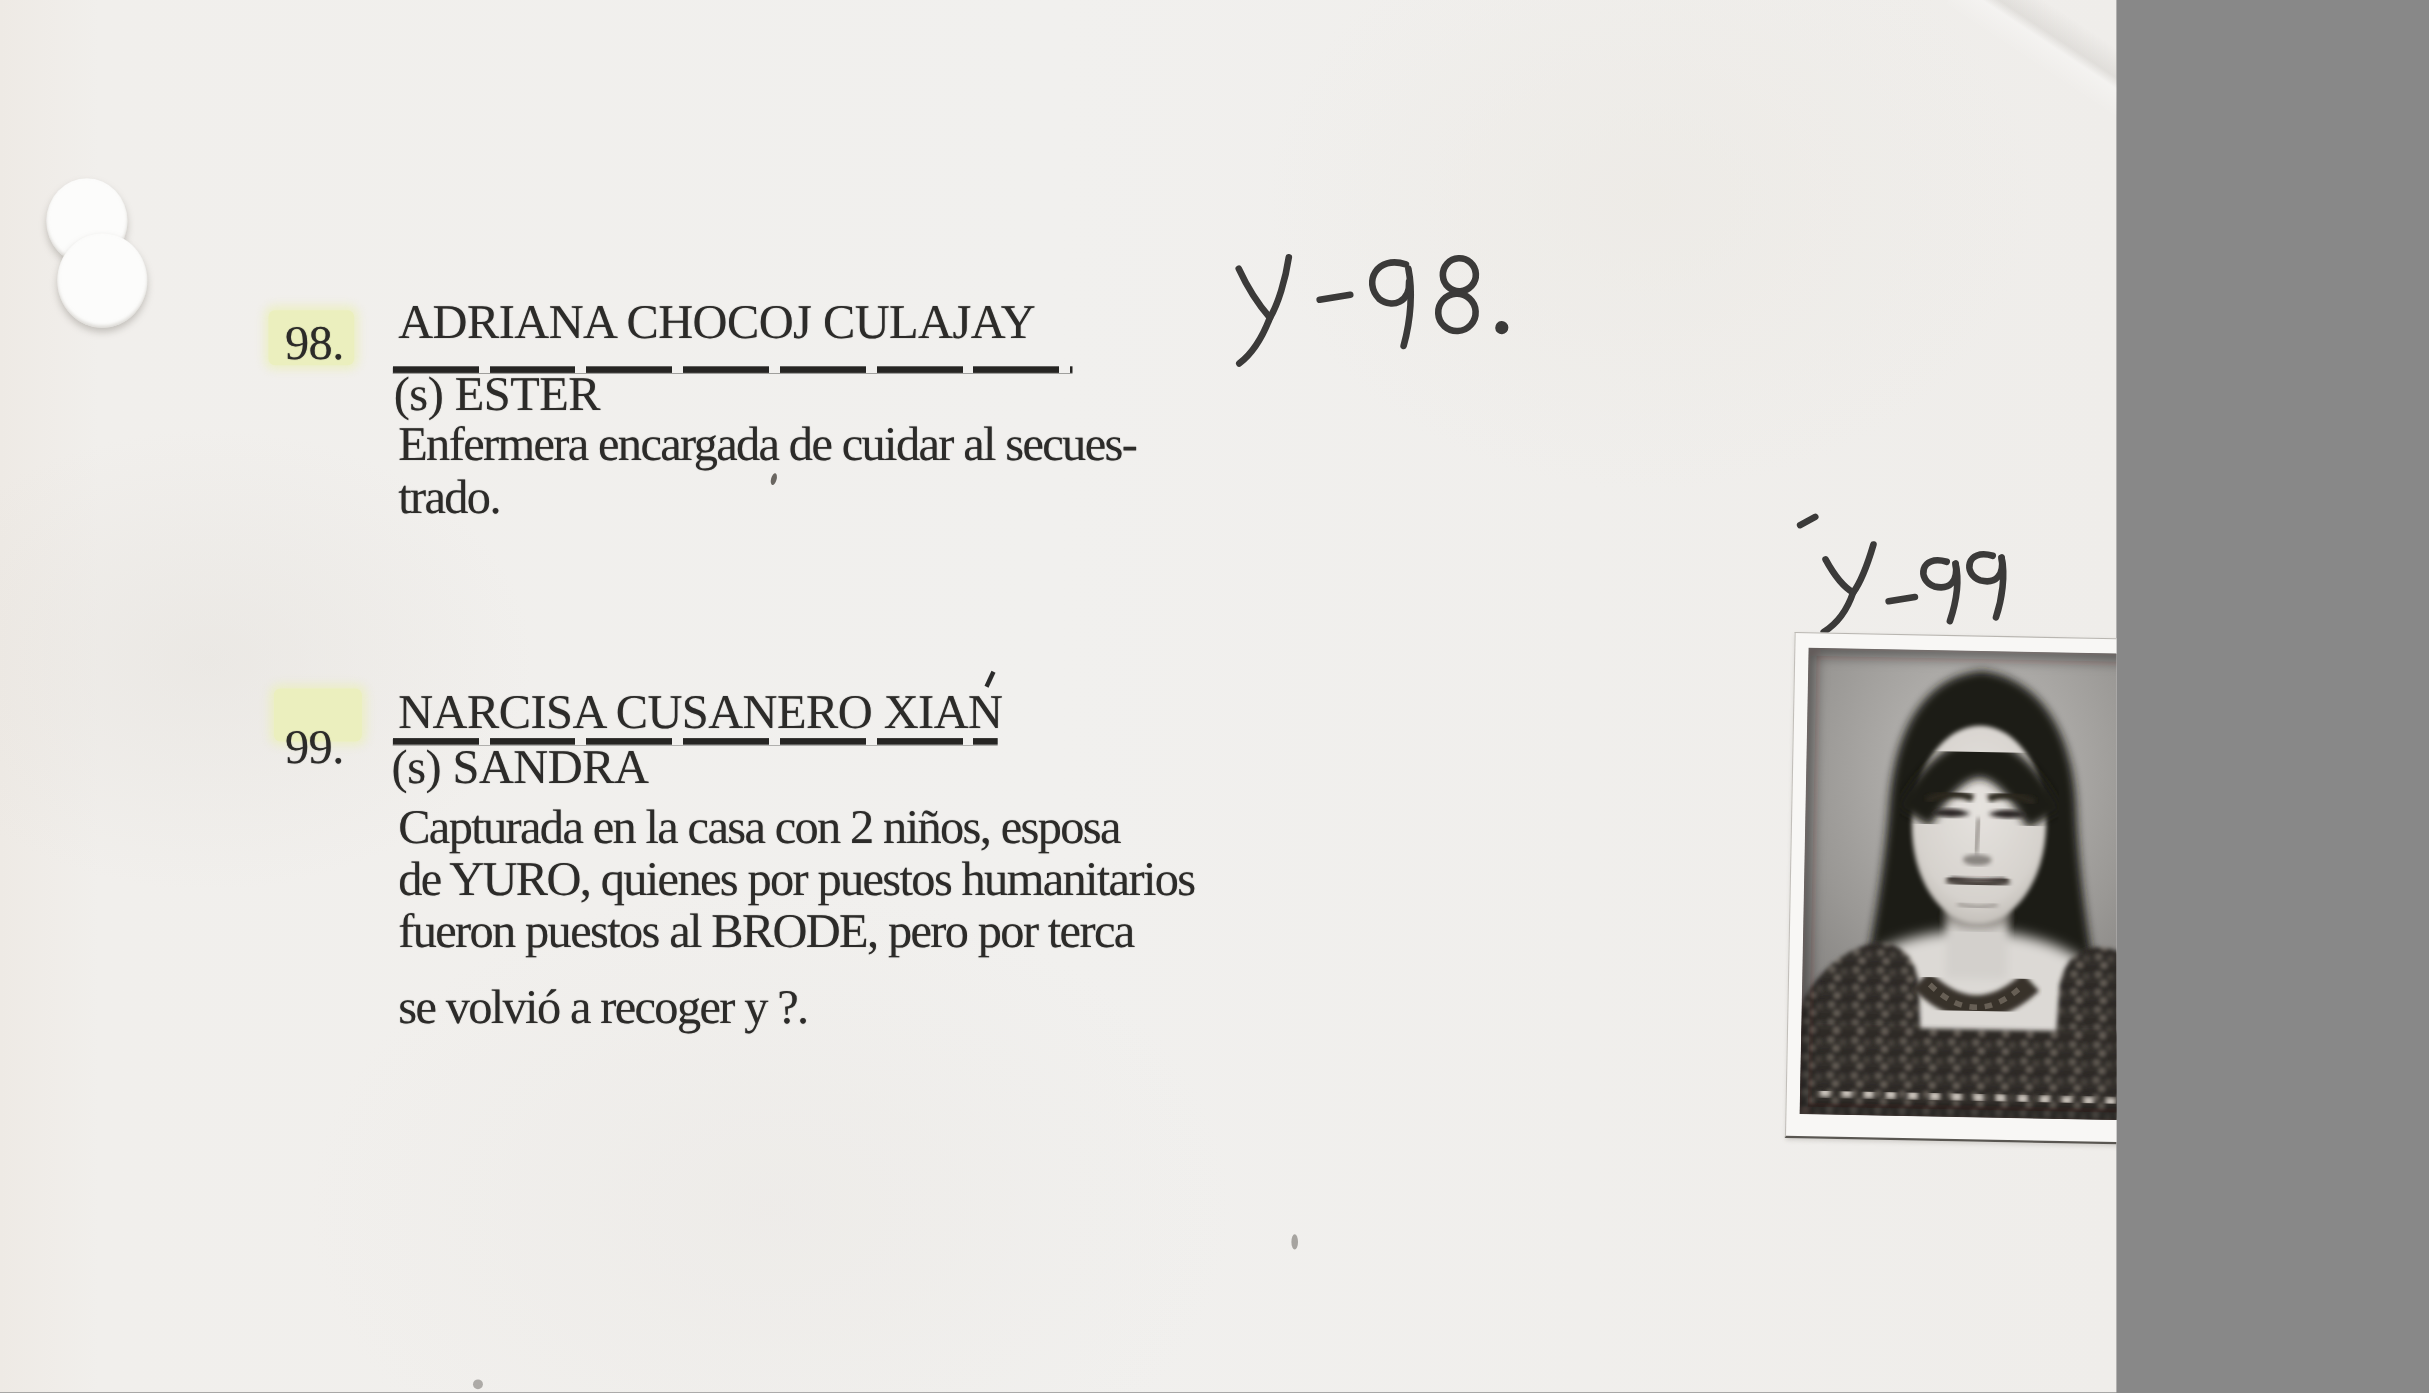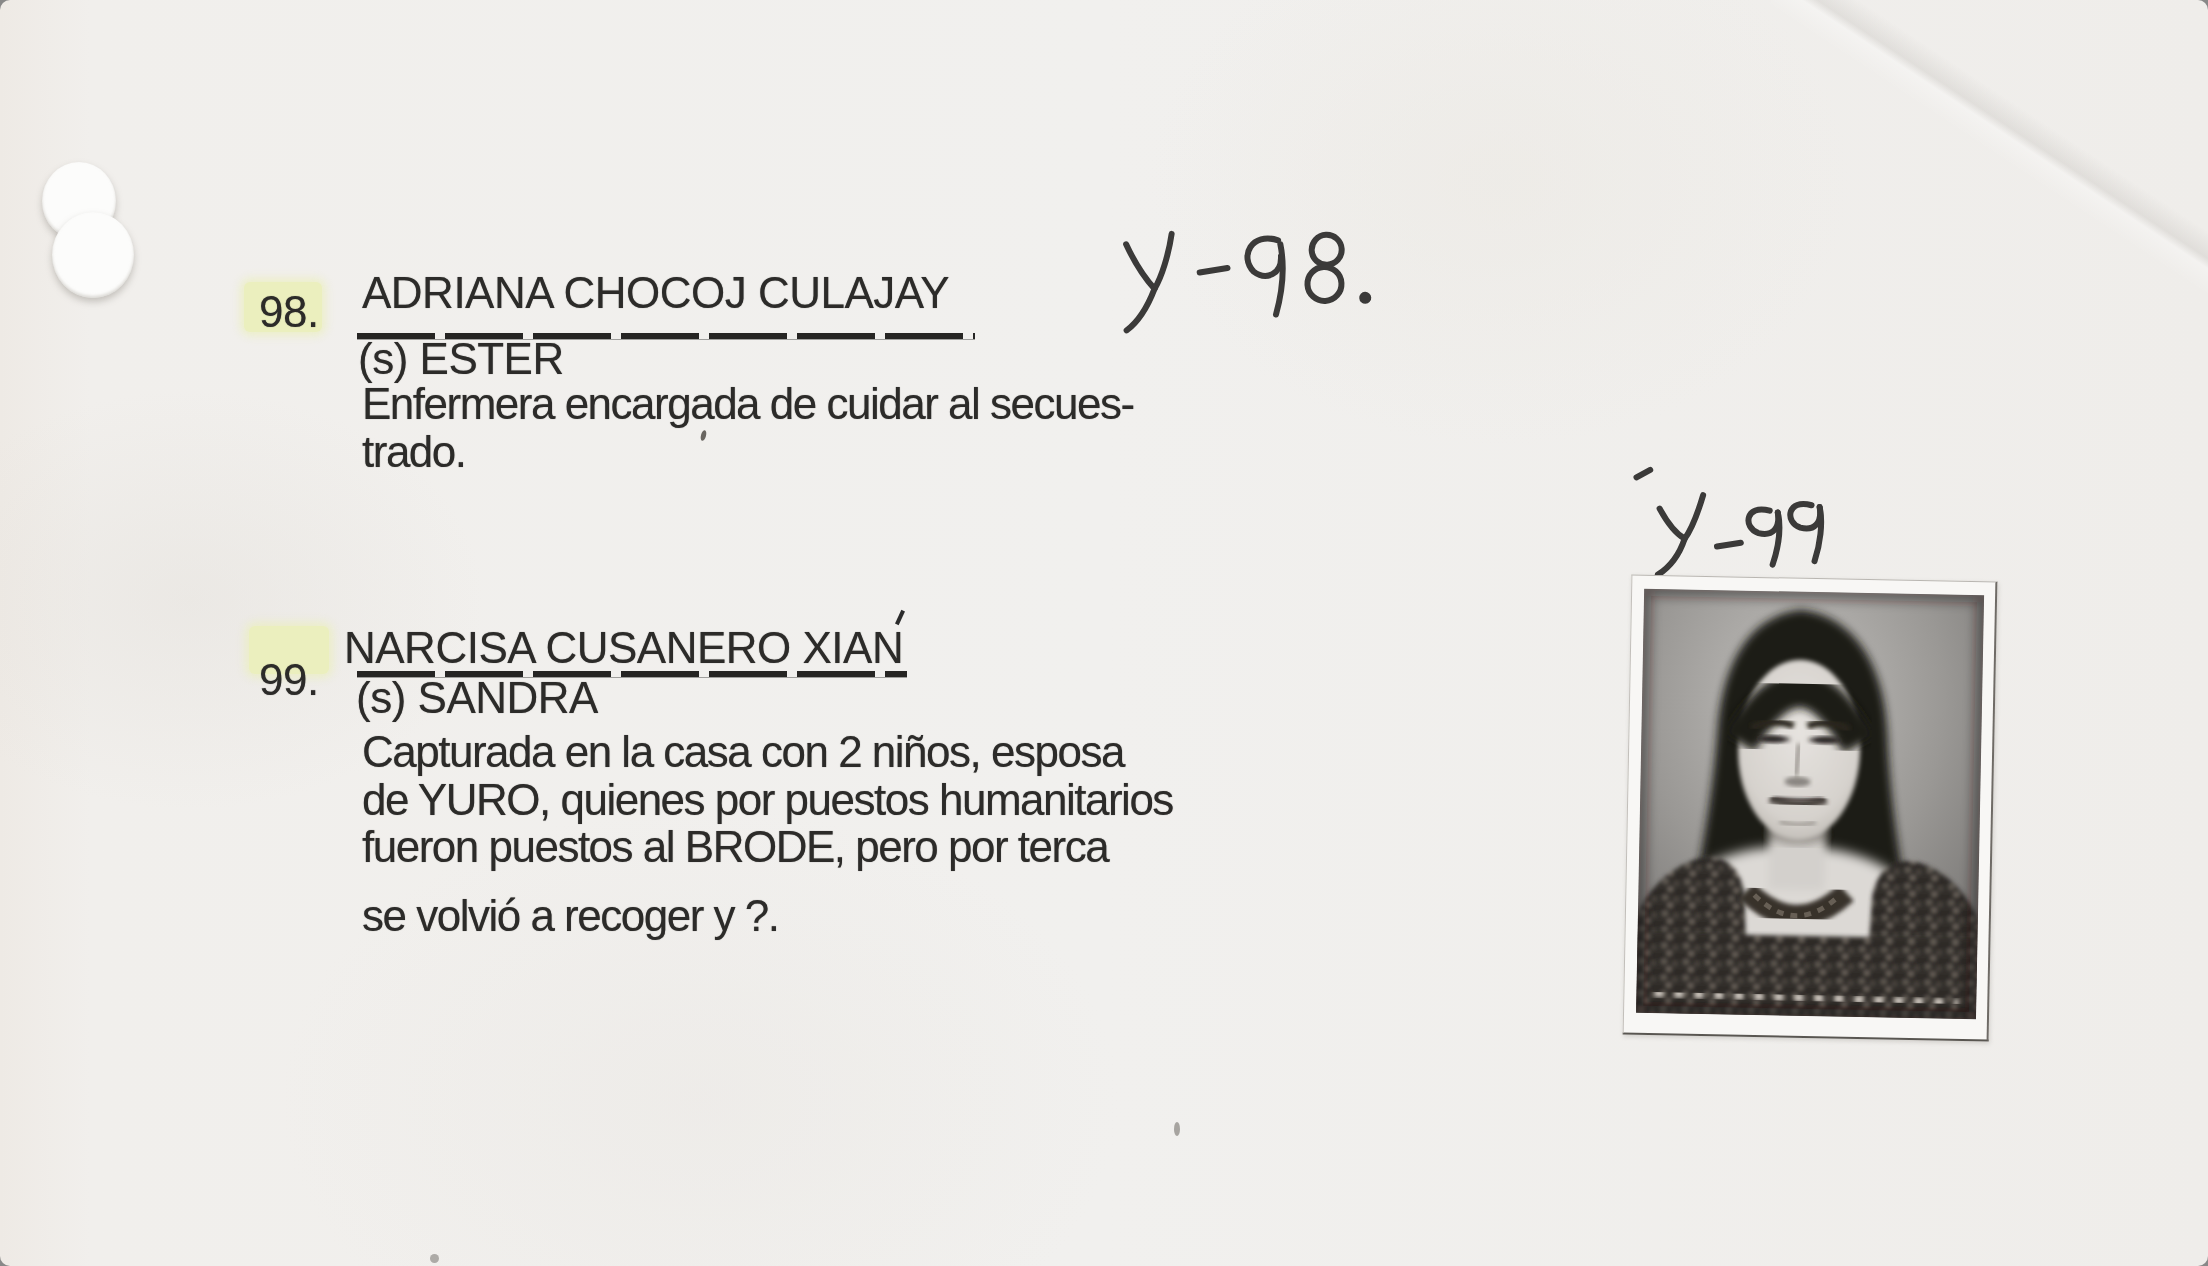--- a/index.html
+++ b/index.html
@@ -1,27 +1,26 @@
 <!DOCTYPE html>
 <html><head>
 <meta charset="utf-8">
 <style>
   html,body{margin:0;padding:0;background:#888;}
   #page{
     position:relative;
-    width:2208px;height:1266px;
+    width:1924px;height:1266px;
     overflow:hidden;
     background:
       radial-gradient(ellipse 420px 300px at 190px 600px, rgba(224,220,214,.35), rgba(224,220,214,0) 70%),
       radial-gradient(ellipse 500px 380px at 1500px 180px, rgba(235,232,226,.5), rgba(235,232,226,0) 70%),
       radial-gradient(ellipse 600px 420px at 700px 1100px, rgba(233,230,226,.4), rgba(233,230,226,0) 70%),
       linear-gradient(90deg, #eeeae5 0px, #f1efec 90px, #f1f0ee 50%, #efedea 100%);
-    font-family:Liberation Sans, sans-serif;
+    font-family:Liberation Serif, serif;
     color:#2b2b2b;
-    border-radius:10px;
   }
   
   .typed{
     position:absolute;
     font-size:44px;
     line-height:48px;
     letter-spacing:-0.5px;
     color:#2c2b29;
     text-shadow:0 0 1px rgba(44,43,41,.55);
     white-space:pre;
@@ -95,21 +94,21 @@
         <path d="M170,24 C173,44 170,70 162,94"></path>
         <circle cx="216" cy="32" r="15"></circle>
         <circle cx="212" cy="66" r="17"></circle>
         <circle cx="252" cy="82" r="3" style="fill:#3b3a39"></circle>
       </g>
     </svg>
   </div>
 
   <div class="hl" style="left:249px;top:626px;width:80px;height:48px;"></div>
   <div class="typed num" style="left:259px;top:656px;">99.</div>
-  <div class="typed" style="left:344px;top:624px;">NARCISA CUSANERO XIAN</div>
+  <div class="typed" style="left:362px;top:624px;">NARCISA CUSANERO XIAN</div>
   <div class="accent" style="left:898px;top:610px;width:4px;height:15px;transform:rotate(25deg);"></div>
   <div class="uline" style="left:357px;top:671px;width:550px;"></div>
   <div class="typed" style="left:356px;top:674px;">(s) SANDRA</div>
   <div class="typed desc" style="left:362px;top:728px;">Capturada en la casa con 2 niños, esposa</div>
   <div class="typed desc" style="left:362px;top:776px;">de YURO, quienes por puestos humanitarios</div>
   <div class="typed desc" style="left:362px;top:823px;">fueron puestos al BRODE, pero por terca</div>
   <div class="typed desc" style="left:362px;top:892px;">se volvió a recoger y ?.</div>
 
   <div class="hand" style="left:1628px;top:460px;width:210px;height:118px;transform:rotate(-2deg);" aria-label="Y-99">
     <svg width="210" height="118" viewBox="0 0 210 118">

